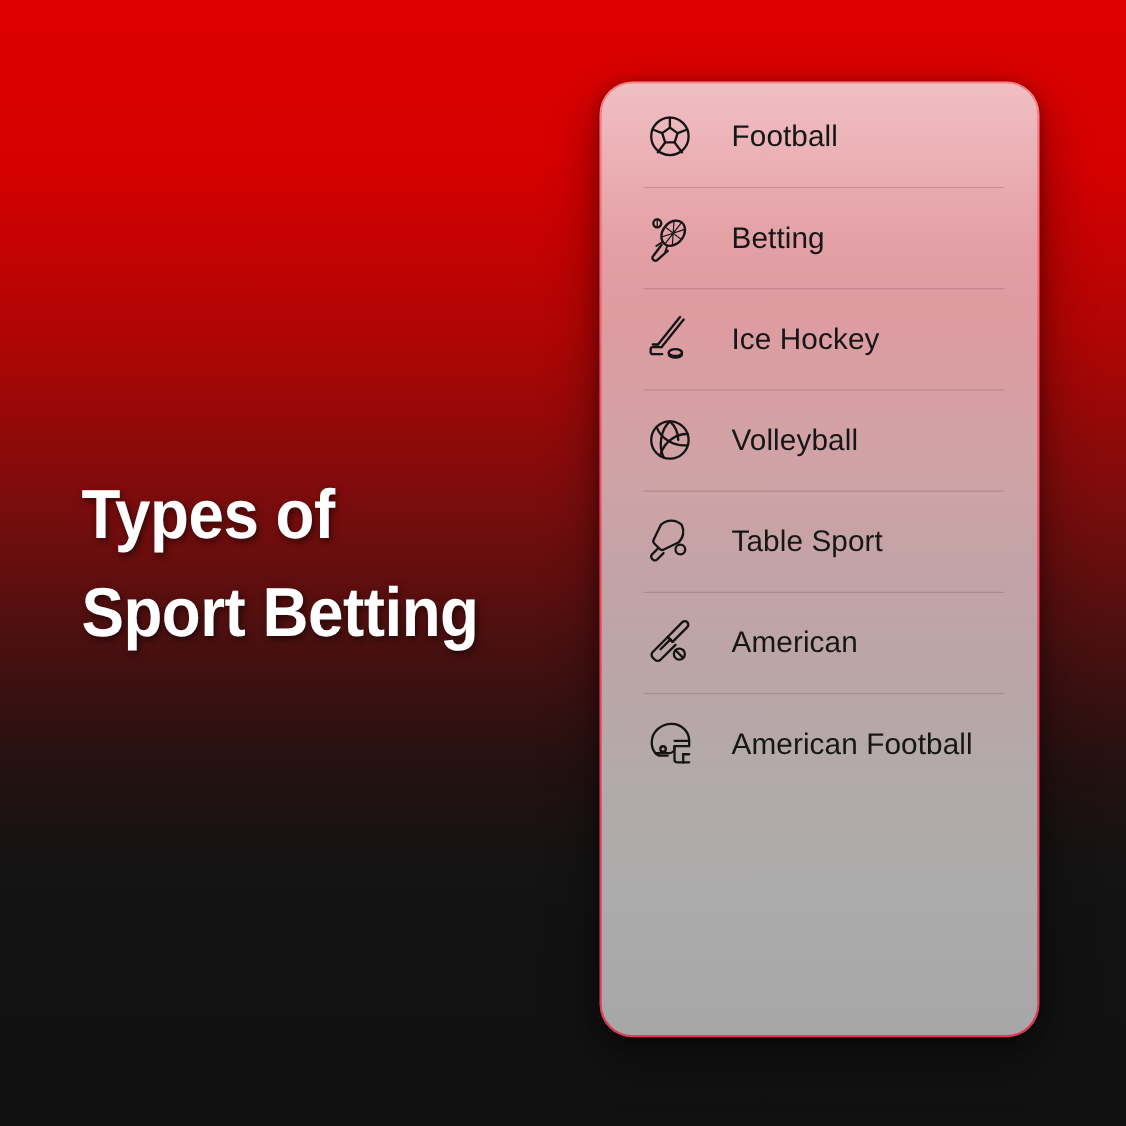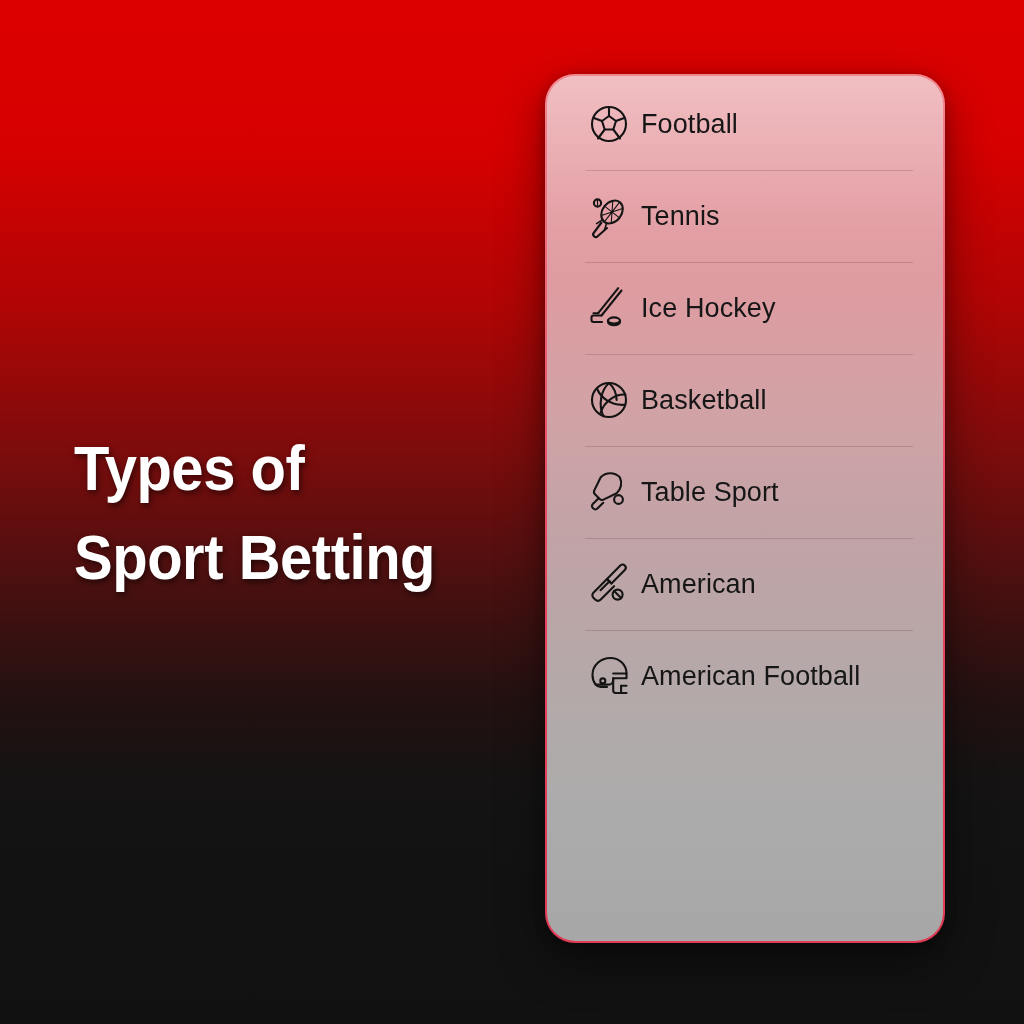--- a/index.html
+++ b/index.html
@@ -114,21 +114,21 @@
   .ico {
     width:56px; height:56px;
     flex:0 0 56px;
     display:flex;
     align-items:center;
     justify-content:center;
   }
   .ico svg { display:block; width:48px; height:48px; }
 
   .row-label {
-    margin-left:4px;
+    margin-left:28px;
     font-family:"Liberation Sans", sans-serif;
     font-size:27px;
     font-weight:400;
     color:#161616;
     letter-spacing:0.1px;
     white-space:nowrap;
     text-align:center;
   }
 </style>
 </head>
@@ -160,21 +160,21 @@
               <g transform="rotate(38 27 20)">
                 <ellipse cx="27" cy="20" rx="9.5" ry="12.5"></ellipse>
                 <path d="M27 7.5v25M17.5 20h19M20.8 10.8l12.4 18.4M33.2 10.8L20.8 29.2" stroke-width="1.1"></path>
                 <path d="M24.2 32.2l-2.2 6.5M29.8 32.2l2.2 6.5" stroke-width="1.6"></path>
               </g>
               <path d="M16.5 30.5L9 40.5a2.6 2.6 0 0 0 3.7 3.7L22 36" stroke-width="2.1"></path>
               <circle cx="12.5" cy="11" r="3.6"></circle>
               <path d="M12.5 7.4v7.2" stroke-width="1.2"></path>
             </svg>
           </span>
-          <span class="row-label">Tennis</span>
+          <span class="row-label">Betting</span>
         </div>
 
 
         <div class="row">
           <span class="ico">
             <svg viewBox="0 0 48 48" fill="none" stroke="#141414" stroke-width="2.1" stroke-linejoin="round" stroke-linecap="round">
               <path d="M36.5 6.5L16.5 31.5"></path>
               <path d="M33.2 4.2L13.2 29.2"></path>
               <path d="M16.5 31.5H8.5a2 2 0 0 0-2 2v2.5a2 2 0 0 0 2 2h6"></path>
               <path d="M13.2 29.2H8.5"></path>
@@ -189,21 +189,21 @@
         <div class="row">
           <span class="ico">
             <svg viewBox="0 0 48 48" fill="none" stroke="#141414" stroke-width="2.1" stroke-linejoin="round" stroke-linecap="round">
               <circle cx="24" cy="24" r="17"></circle>
               <path d="M24 7c-8 7-11 22-5.5 33.2"></path>
               <path d="M12 12.5c3.5 9 14 17.5 27.7 16.3"></path>
               <path d="M40.3 18.6C31 18 19.5 24.5 15.6 36.8"></path>
               <path d="M24 7c4.5 4 7.5 10.5 7.6 17"></path>
             </svg>
           </span>
-          <span class="row-label">Basketball</span>
+          <span class="row-label">Volleyball</span>
         </div>
 
         <div class="row">
           <span class="ico">
             <svg viewBox="0 0 48 48" fill="none" stroke="#141414" stroke-width="2.1" stroke-linejoin="round" stroke-linecap="round">
               <path d="M34.8 9.2a13.5 13.5 0 0 0-19.1 0L9.3 22.4a3.4 3.4 0 0 0 .7 3.9l4.6 4.6a3.4 3.4 0 0 0 3.9.7l13.2-6.4a13.5 13.5 0 0 0 3.1-16z"></path>
               <path d="M13.6 30.2L7.8 36a2.8 2.8 0 0 0 0 4l0.6 0.6a2.8 2.8 0 0 0 4 0l5.8-5.8"></path>
               <circle cx="33.5" cy="31.5" r="4.4"></circle>
             </svg>
           </span>

